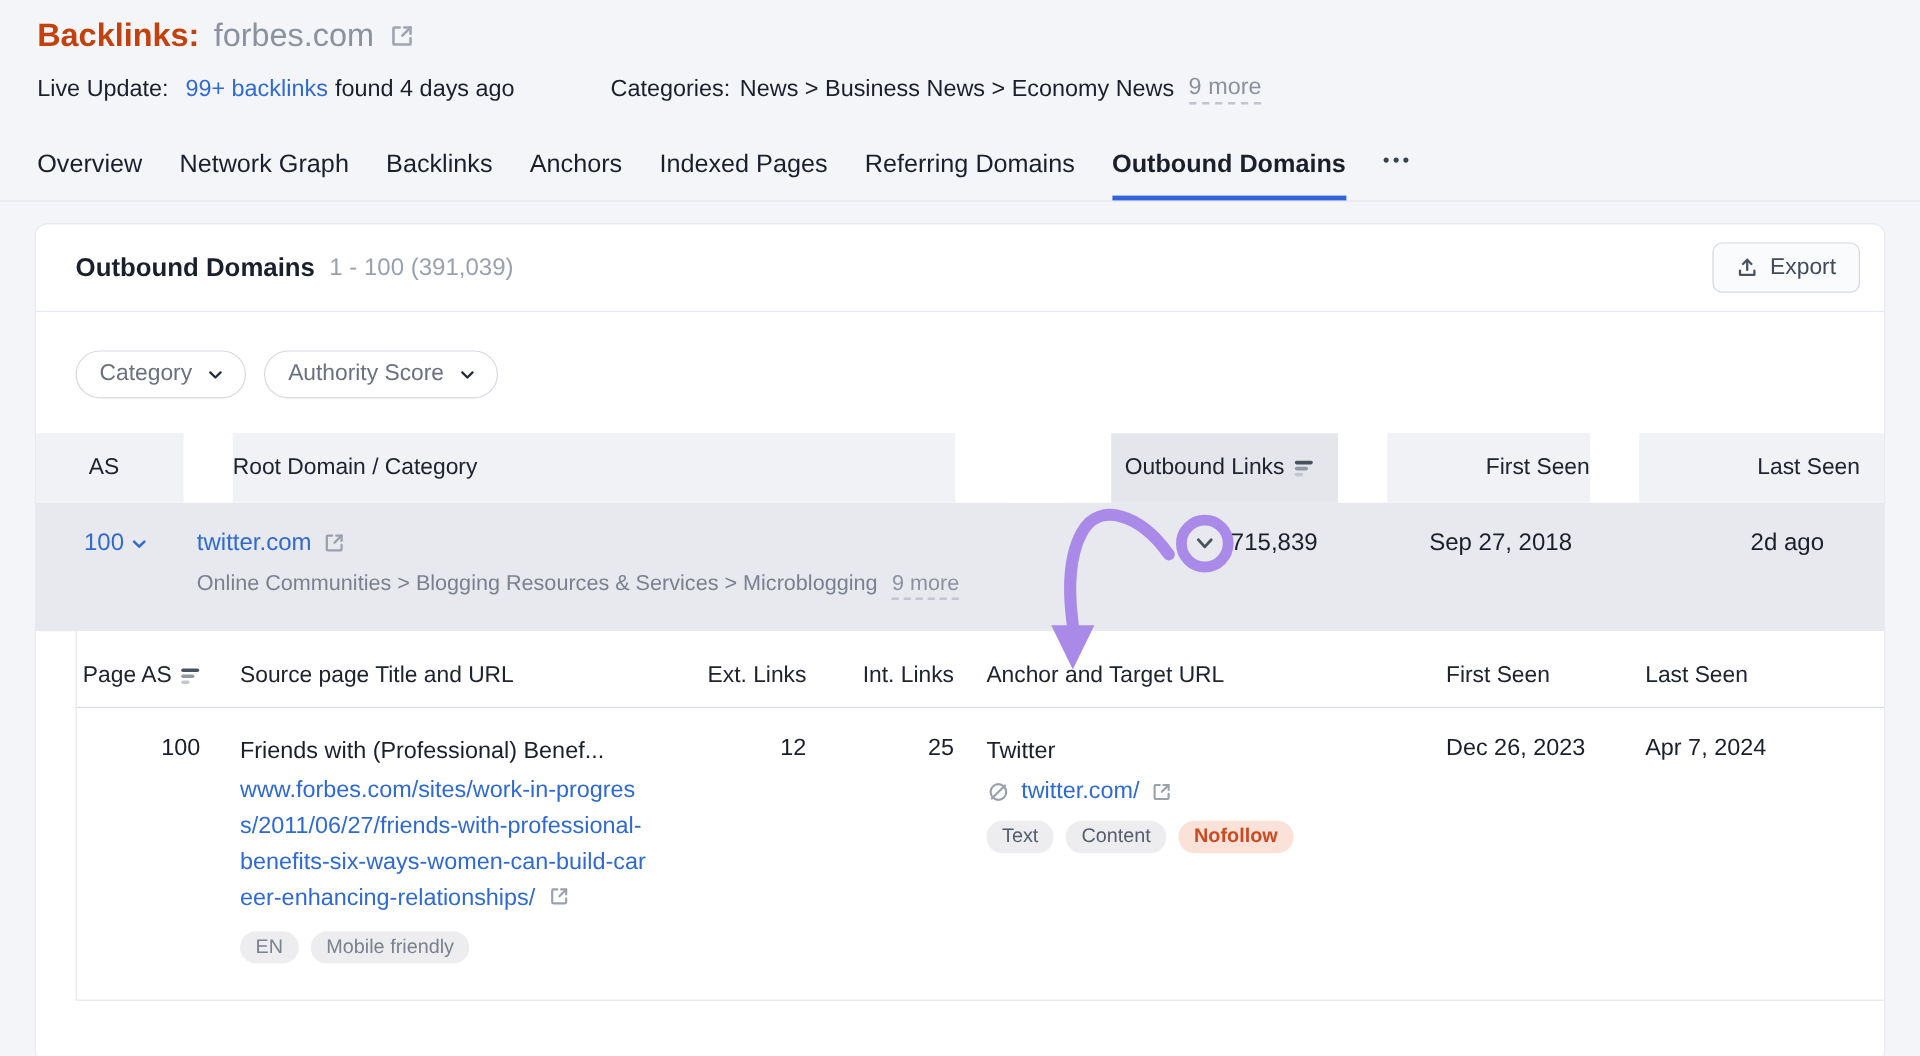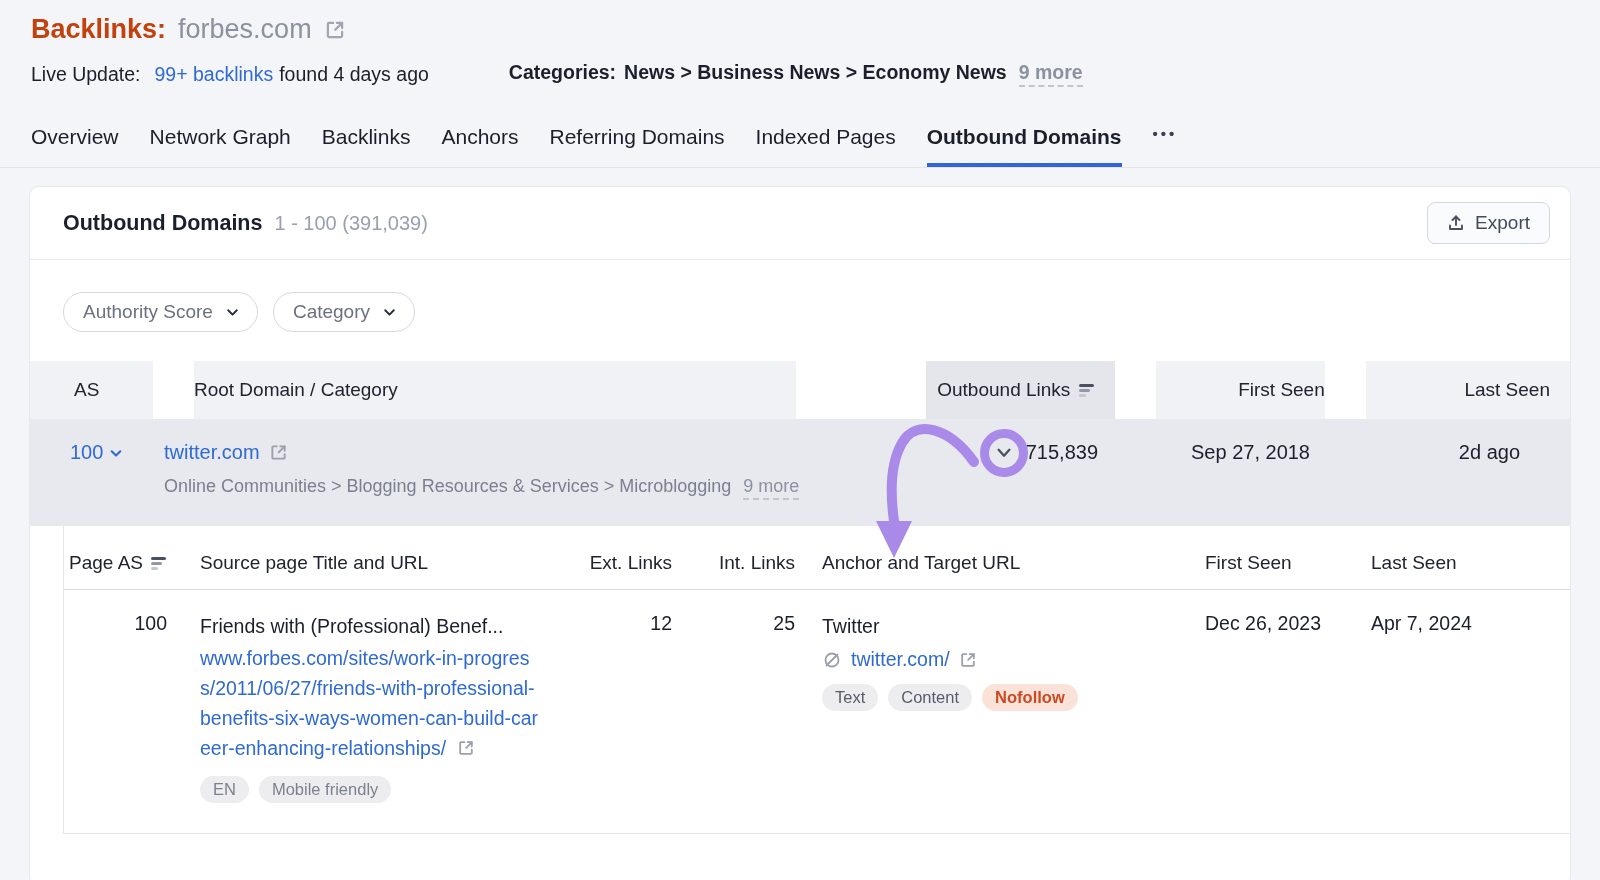--- a/index.html
+++ b/index.html
@@ -19,21 +19,21 @@
   .meta-row { display:flex; align-items:center; margin-top:16px; font-size:19.5px; }
   .live-label, .live-suffix { color:#1b1f2c; }
   .link { color:#2e6ad1; text-decoration:none; cursor:pointer; }
   .live-suffix { margin-left:6px; }
   .live-link { margin-left:14px; }
   .info-i {
     display:inline-block; margin-left:12px;
     font-family:"DejaVu Serif", serif; font-style:italic; font-weight:bold;
     font-size:18px; color:#9aa0ad; line-height:1;
   }
-  .categories-group { margin-left:68px; display:flex; align-items:flex-start;font-weight:bold; }
+  .categories-group { margin-left:68px; display:flex; align-items:center; }
   .cat-label { margin-right:8px; }
   .cat-path { color:#1b1f2c; }
   .more-dashed {
     margin-left:12px; color:#8b919f; cursor:pointer;
     border-bottom:2px dashed #c2c5cf; padding-bottom:1px;
   }
   
   .tabbar { margin-top:30px; border-bottom:1px solid #e2e4ea; padding:0 31px; }
   .tabs { display:flex; align-items:flex-start; gap:31px; }
   .tab {
@@ -151,22 +151,22 @@
     </span>
   </div>
 </div>
 
 <div class="tabbar">
   <div class="tabs">
     <div class="tab">Overview</div>
     <div class="tab">Network Graph</div>
     <div class="tab">Backlinks</div>
     <div class="tab">Anchors</div>
+    <div class="tab">Indexed Pages</div>
     <div class="tab">Referring Domains</div>
-    <div class="tab">Indexed Pages</div>
     <div class="tab active">Outbound Domains</div>
     <div class="tab-more">•••</div>
   </div>
 </div>
 
 <div class="card">
 
   <div class="card-header">
     <div class="card-title-group">
       <span class="card-title">Outbound Domains</span>
@@ -180,29 +180,29 @@
             <path d="M9 2.5 V11"></path>
             <path d="M3 11.5 V15 H15 V11.5"></path>
         </svg>
       </span>
       <span>Export</span>
     </button>
   </div>
 
   <div class="filters">
     <div class="filter-pill">
-      <span>Authority Score</span>
+      <span>Category</span>
       <span class="icn">
         <svg width="15" height="12" viewBox="0 0 16 14">
             <polyline points="3,5 8,10 13,5" fill="none" stroke="#262b38" stroke-width="2.2" stroke-linecap="round" stroke-linejoin="round"></polyline>
           </svg>
       </span>
     </div>
     <div class="filter-pill">
-      <span>Category</span>
+      <span>Authority Score</span>
       <span class="icn">
         <svg width="15" height="12" viewBox="0 0 16 14">
             <polyline points="3,5 8,10 13,5" fill="none" stroke="#262b38" stroke-width="2.2" stroke-linecap="round" stroke-linejoin="round"></polyline>
           </svg>
       </span>
     </div>
   </div>
 
   <div class="mt-header">
     <div class="c-as">AS</div>

